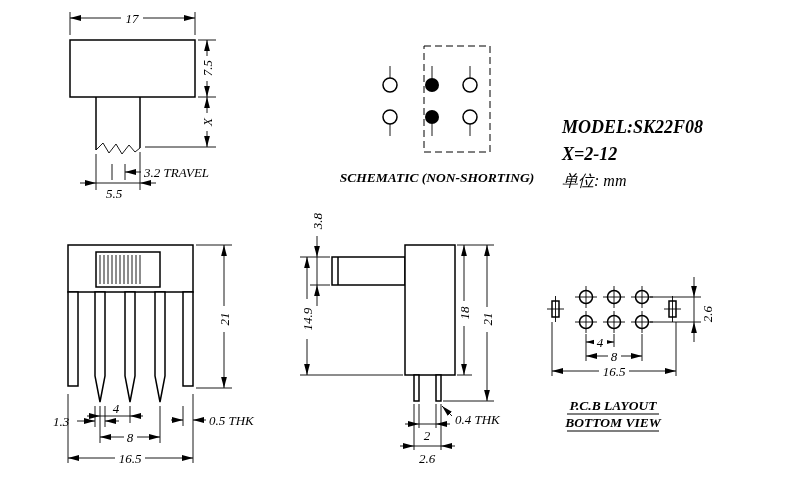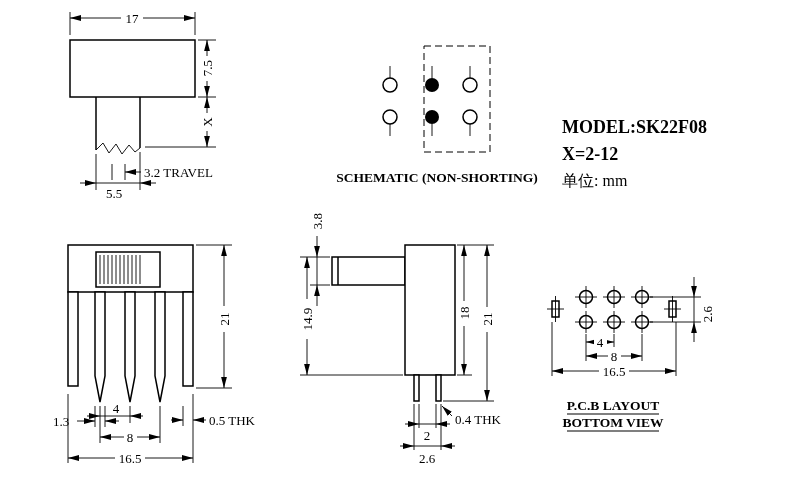--- a/index.html
+++ b/index.html
@@ -1,16 +1,16 @@
 <!DOCTYPE html>
 <html><head>
 <meta charset="utf-8">
 <style>
   html,body{margin:0;padding:0;background:#fff;}
-  #canvas{position:relative;width:800px;height:480px;background:#ffffff;overflow:hidden;}
+  #canvas{position:relative;width:800px;height:480px;background:#ffffff;overflow:hidden;font-style:italic;}
   svg{display:block;}
   .obj{fill:none;stroke:#000;stroke-width:1.5;stroke-linejoin:miter;}
   .objf{fill:#fff;stroke:#000;stroke-width:1.5;stroke-linejoin:miter;}
   .thin{fill:none;stroke:#000;stroke-width:0.9;}
   .dash{fill:none;stroke:#000;stroke-width:1;stroke-dasharray:7 4;}
   .bg{fill:#fff;stroke:none;}
   text{font-family:"Liberation Serif","DejaVu Serif",serif;font-size:13px;fill:#000;}
   .cap{font-weight:bold;font-size:13.5px;}
   .model{font-weight:bold;font-size:18px;}
   .unit{font-size:16px;}

